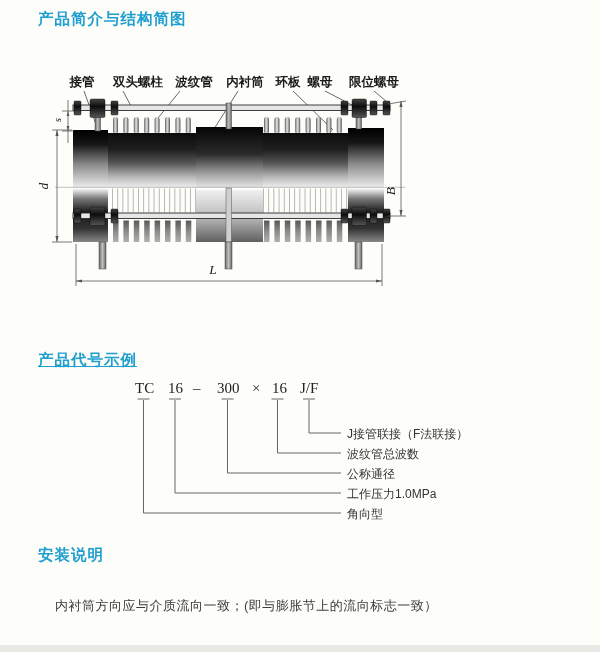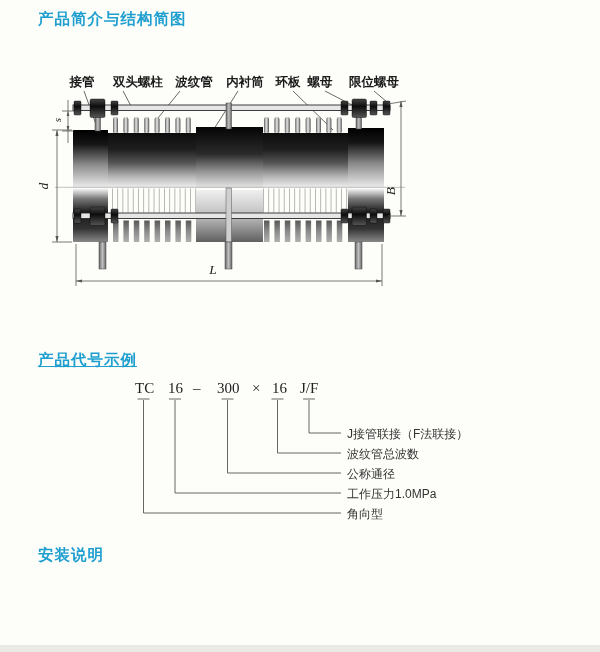--- a/index.html
+++ b/index.html
@@ -294,15 +294,16 @@
       <polyline class="codeline" points="143.5,400 143.5,513 341,513"></polyline>
 
       <text class="anntxt" x="347" y="437.5">J接管联接（F法联接）</text>
       <text class="anntxt" x="347" y="457.5">波纹管总波数</text>
       <text class="anntxt" x="347" y="477.5">公称通径</text>
       <text class="anntxt" x="347" y="497.5">工作压力1.0MPa</text>
       <text class="anntxt" x="347" y="517.5">角向型</text>
     </g>
   </svg>
 
+  <div id="inst1" class="install-line">内衬筒方向应与介质流向一致；(即与膨胀节上的流向标志一致）</div>
 
   <div class="bottom-strip"></div>
 </div>
 
 </body></html>

